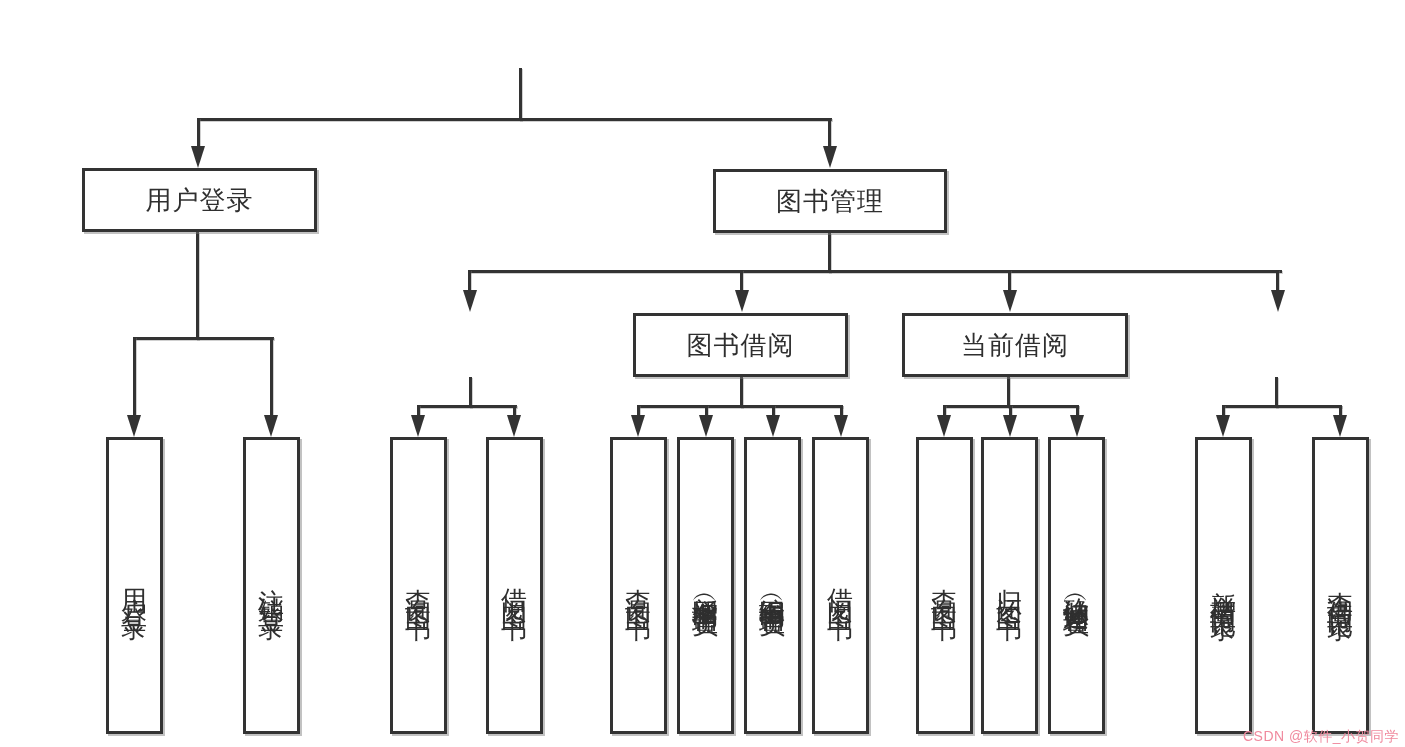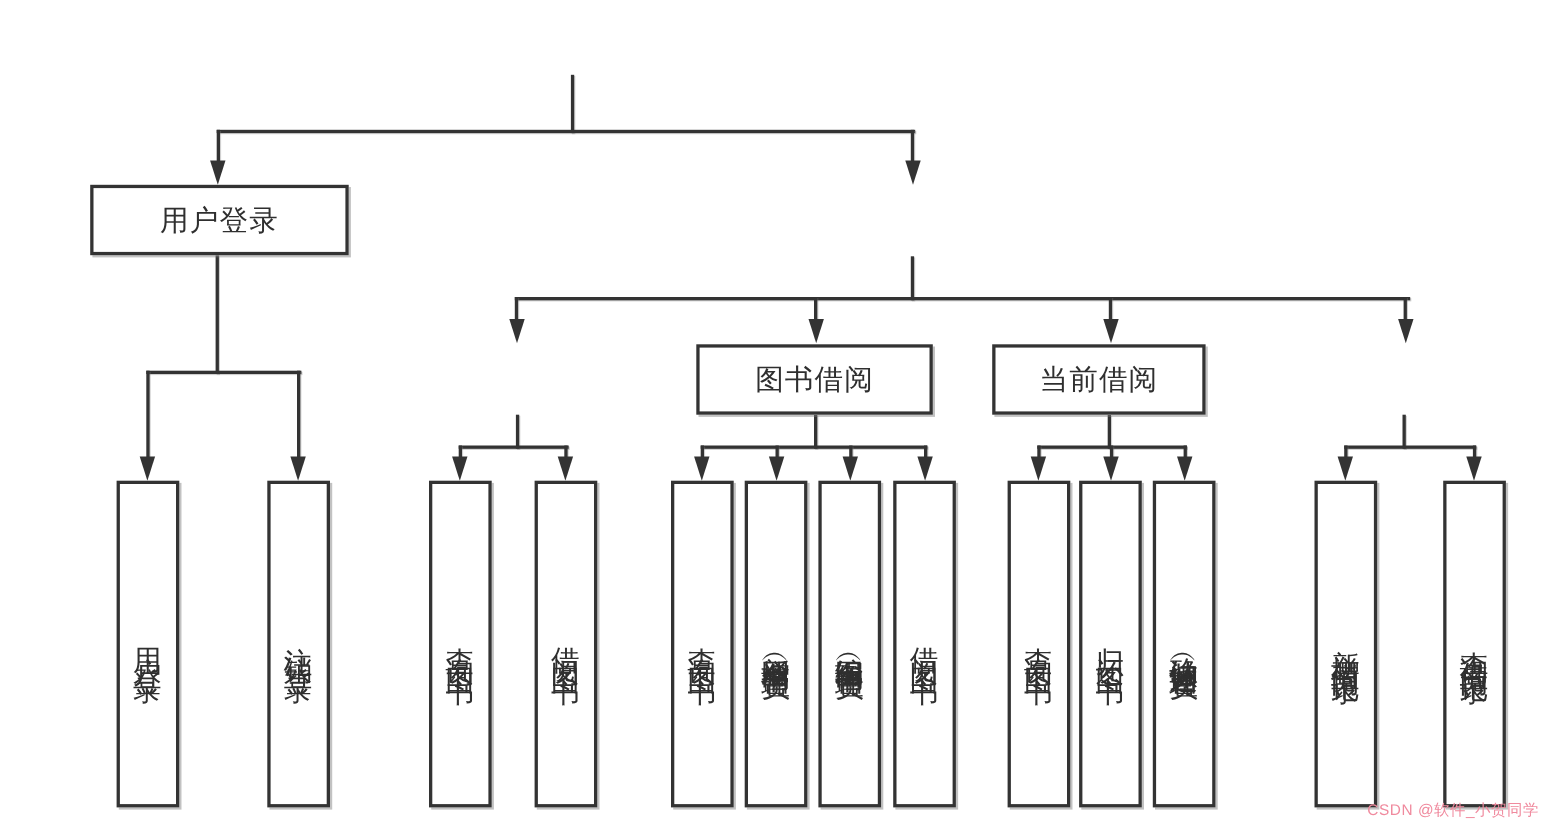--- a/index.html
+++ b/index.html
@@ -75,20 +75,23 @@
   <div class="vline" style="left:519px; top:68px; height:53px;"></div>
   <div class="hline" style="left:197px; top:118px; width:635px;"></div>
   <div class="vline" style="left:197px; top:118px; height:32px;"></div>
   <div class="arrow" style="left:191px; top:146px;"></div>
   <div class="vline" style="left:828px; top:118px; height:32px;"></div>
   <div class="arrow" style="left:823px; top:146px;"></div>
 
   <div class="box hnode" style="left:82px; top:168px; width:235px; height:64px;">
     <span>用户登录</span>
   </div>
+  <div class="box hnode" style="left:713px; top:169px; width:234px; height:64px;">
+    <span>图书管理</span>
+  </div>
 
   <div class="vline" style="left:196px; top:232px; height:108px;"></div>
   <div class="hline" style="left:133px; top:337px; width:141px;"></div>
   <div class="vline" style="left:133px; top:337px; height:80px;"></div>
   <div class="arrow" style="left:127px; top:415px;"></div>
   <div class="vline" style="left:270px; top:337px; height:80px;"></div>
   <div class="arrow" style="left:264px; top:415px;"></div>
 
   <div class="vline" style="left:828px; top:233px; height:40px;"></div>
   <div class="hline" style="left:468px; top:270px; width:814px;"></div>
@@ -97,21 +100,21 @@
   <div class="vline" style="left:740px; top:270px; height:24px;"></div>
   <div class="arrow" style="left:735px; top:290px;"></div>
   <div class="vline" style="left:1008px; top:270px; height:24px;"></div>
   <div class="arrow" style="left:1003px; top:290px;"></div>
   <div class="vline" style="left:1276px; top:270px; height:24px;"></div>
   <div class="arrow" style="left:1271px; top:290px;"></div>
 
   <div class="box hnode" style="left:633px; top:313px; width:215px; height:64px;">
     <span>图书借阅</span>
   </div>
-  <div class="box hnode" style="left:902px; top:313px; width:194px; height:64px;text-align:right;">
+  <div class="box hnode" style="left:902px; top:313px; width:226px; height:64px;text-align:right;">
     <span>当前借阅</span>
   </div>
 
   <div class="vline" style="left:469px; top:377px; height:31px;"></div>
   <div class="hline" style="left:417px; top:405px; width:100px;"></div>
   <div class="vline" style="left:417px; top:405px; height:12px;"></div>
   <div class="arrow" style="left:411px; top:415px;"></div>
   <div class="vline" style="left:513px; top:405px; height:12px;"></div>
   <div class="arrow" style="left:507px; top:415px;"></div>
 

